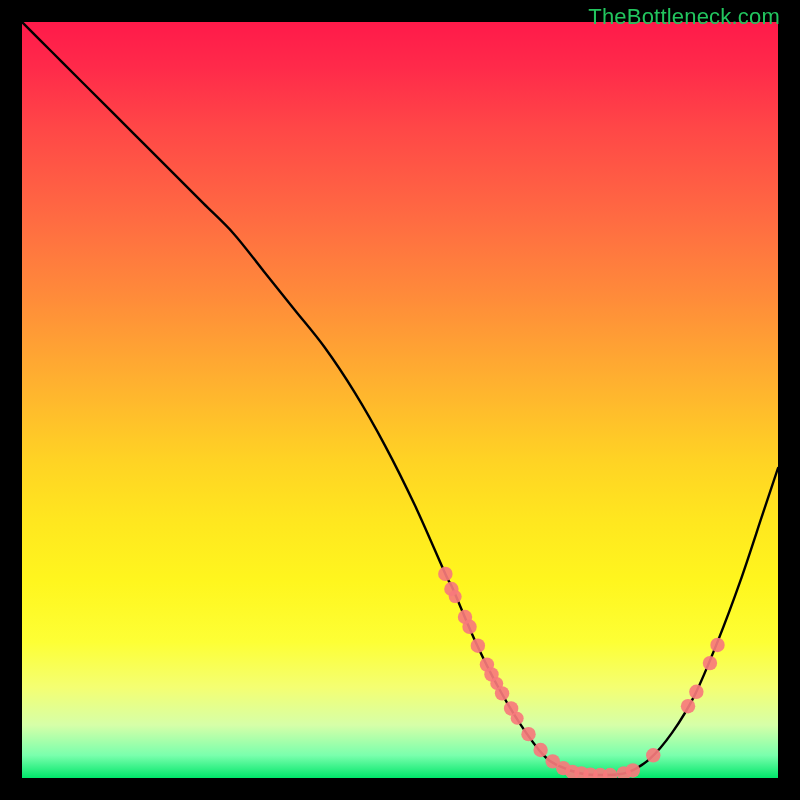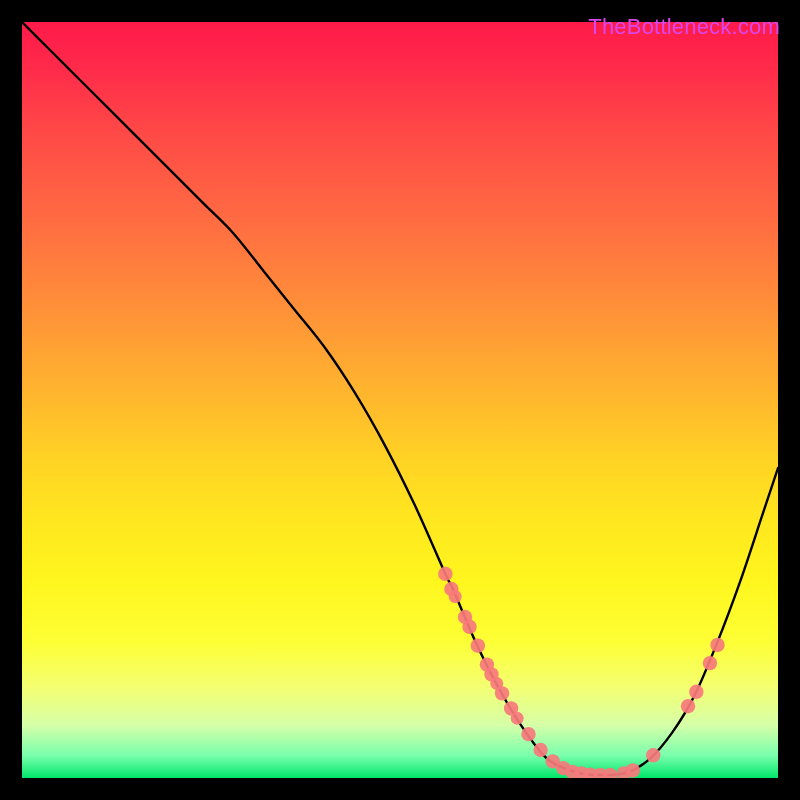--- a/index.html
+++ b/index.html
@@ -6,23 +6,23 @@
   body {
     width: 800px;
     height: 800px;
     background: #000;
     position: relative;
     font-family: Arial, sans-serif;
     overflow: hidden;
   }
   .watermark {
     position: absolute;
-    top: 14px;
+    top: 4px;
     right: 20px;
-    color: #d946ef;
+    color: #22c55e;
     font-size: 22px;
     font-weight: 500;
     z-index: 10;
     letter-spacing: 0.2px;
   }
   .plot-area {
     position: absolute;
     left: 22px;
     top: 22px;
     width: 756px;

